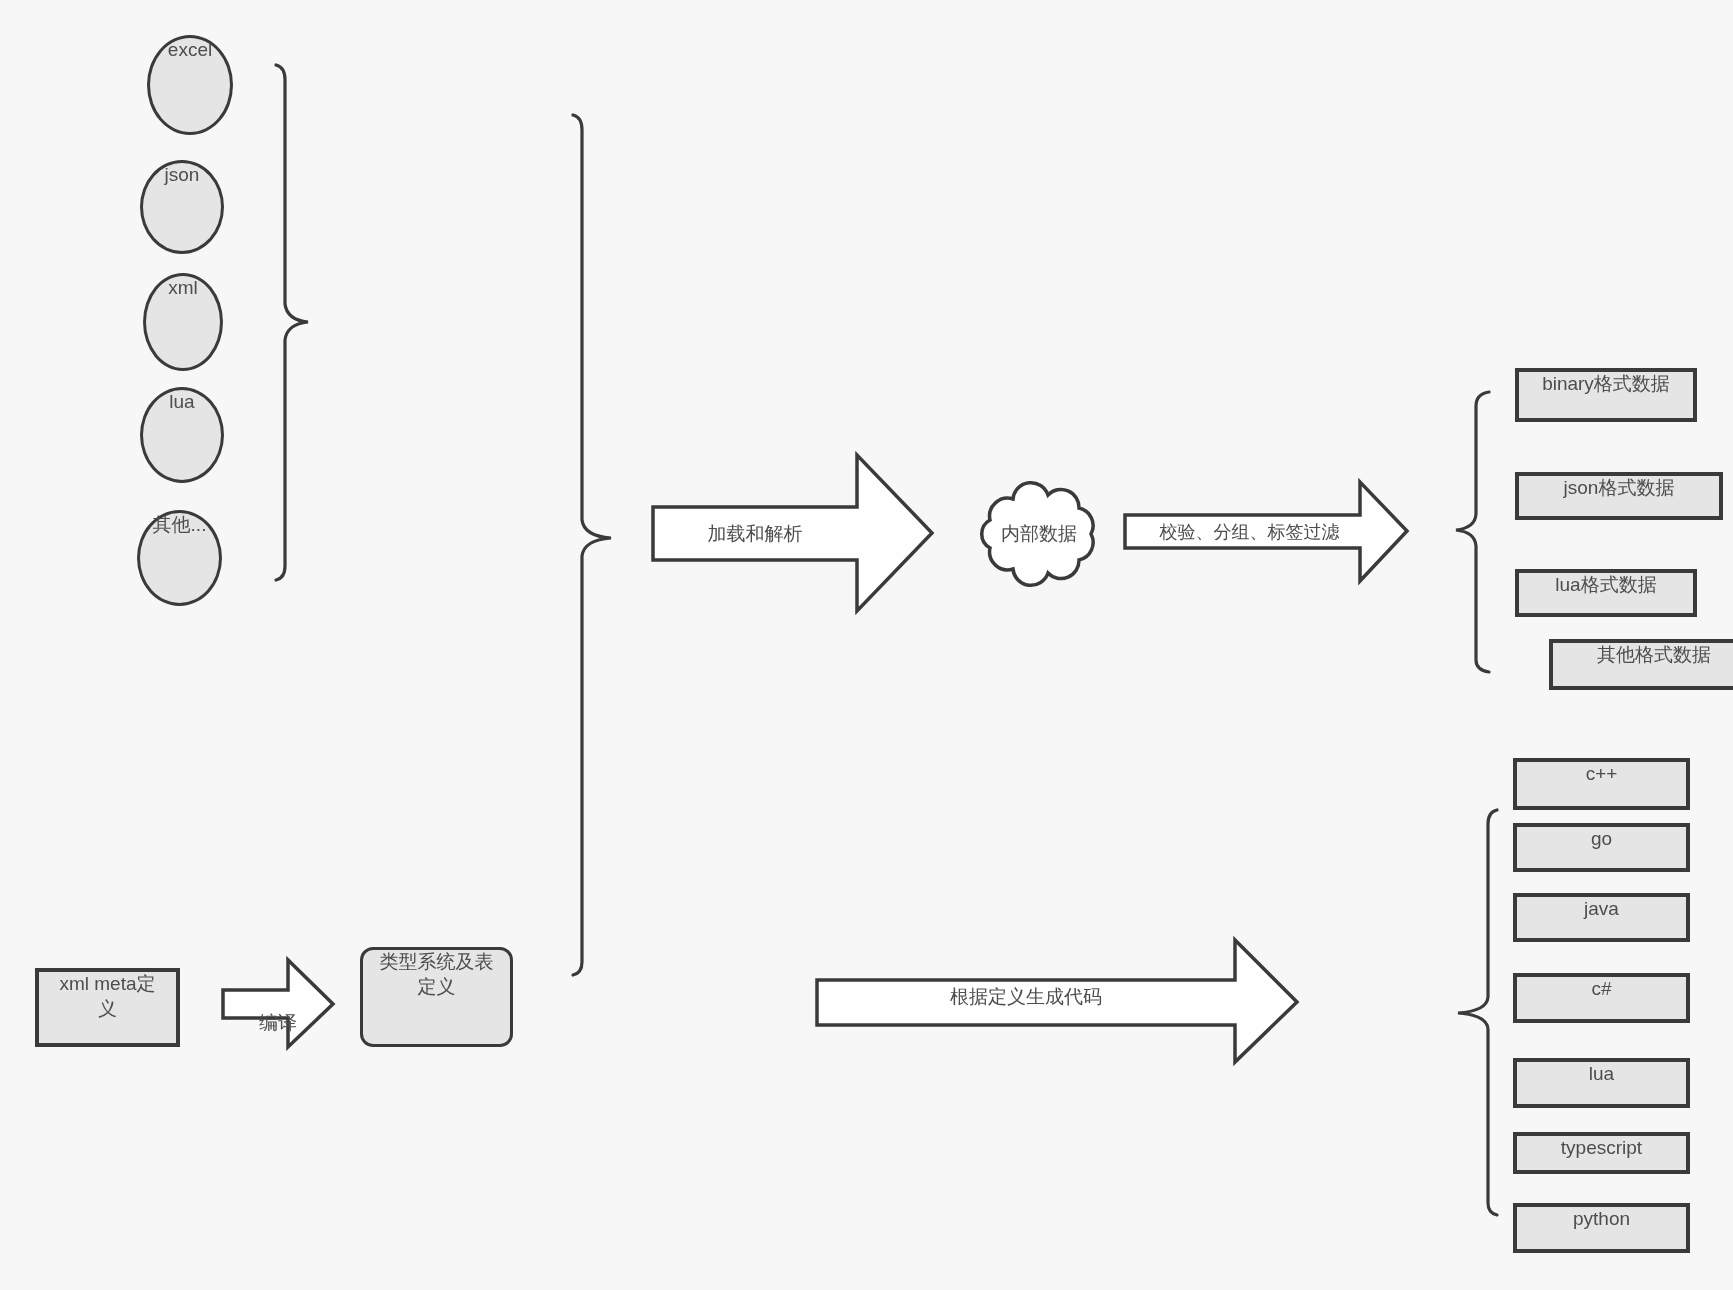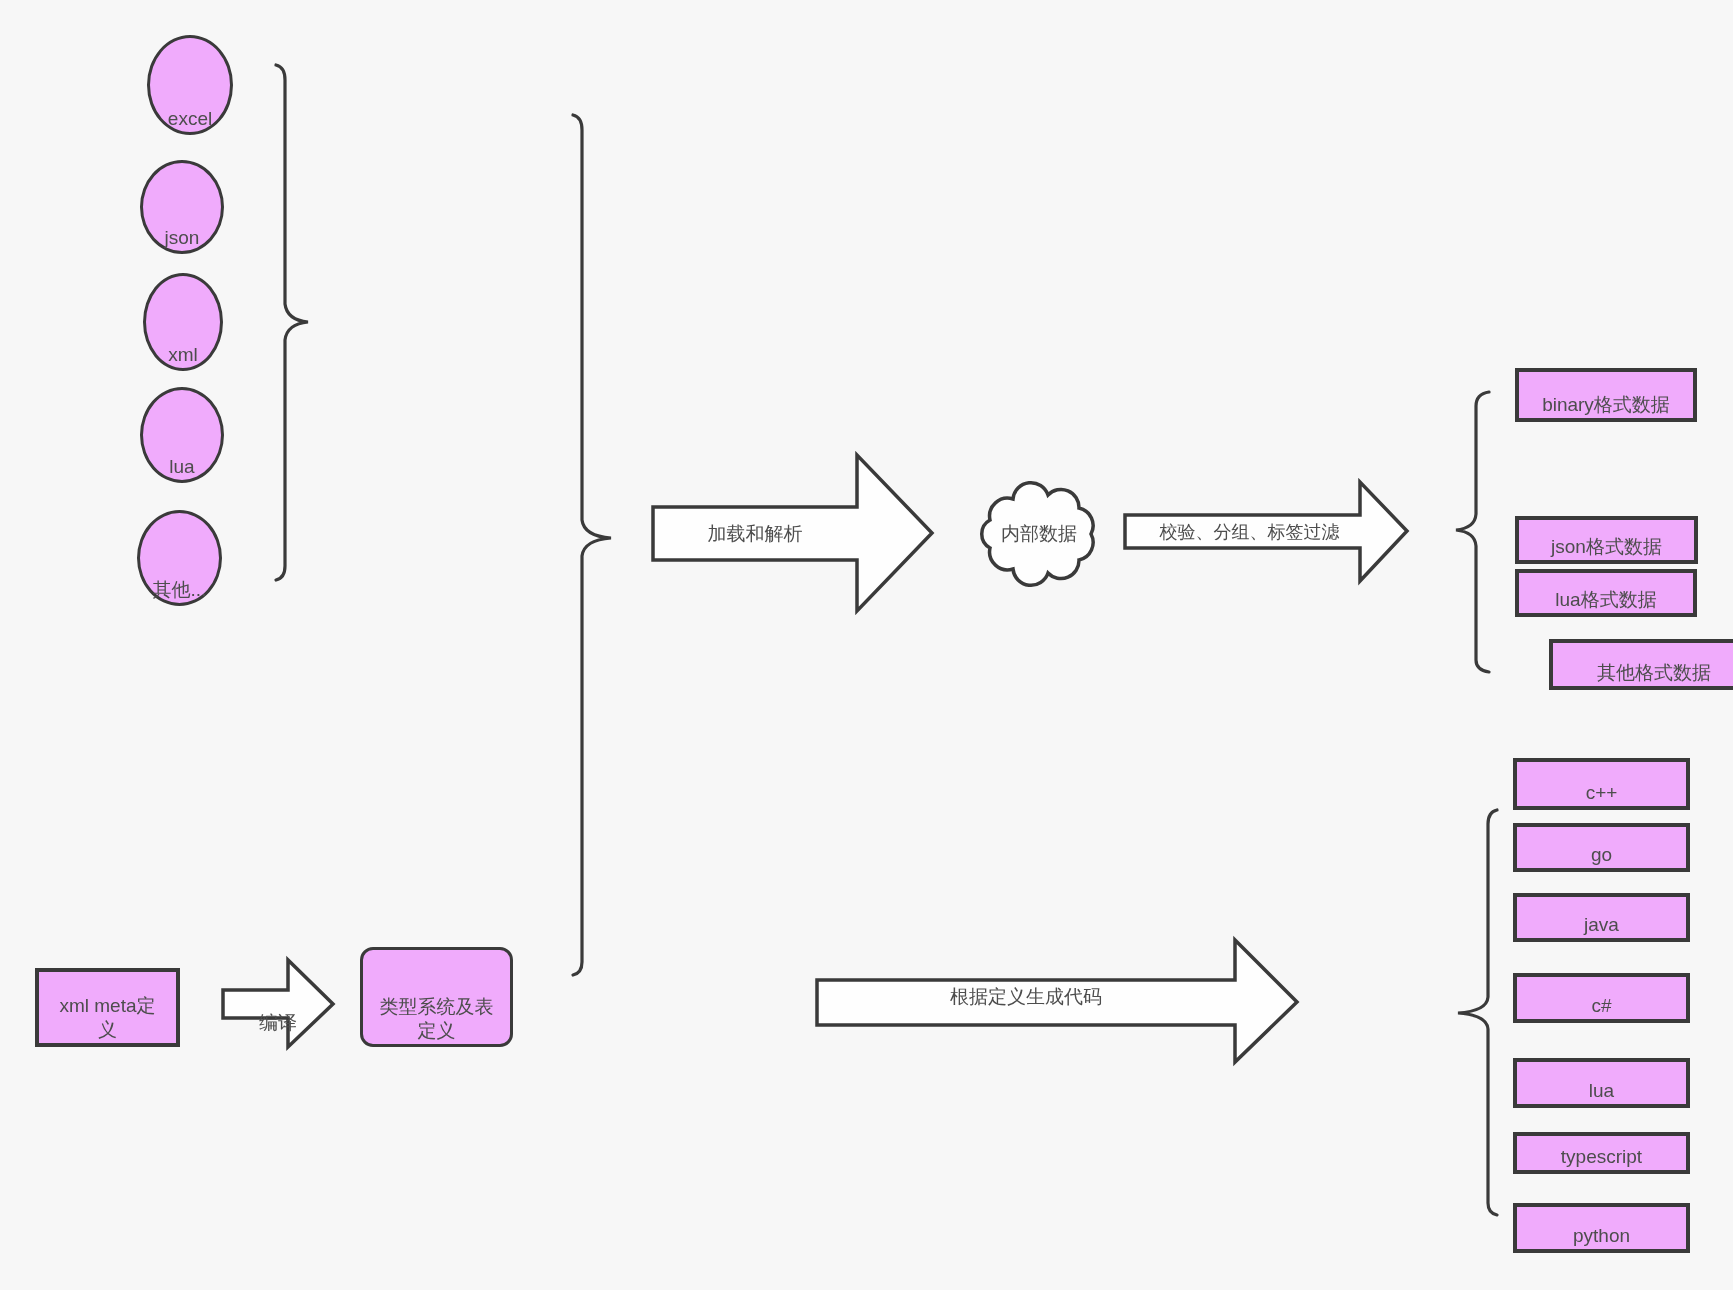--- a/index.html
+++ b/index.html
@@ -4,40 +4,40 @@
 <style>
   html,body{margin:0;padding:0;background:#f7f7f7;}
   .canvas{
     position:relative;width:1733px;height:1290px;background:#f7f7f7;overflow:hidden;
     font-family:"Liberation Sans","DejaVu Sans",sans-serif;color:#4d4d4d;
   }
   svg.layer{position:absolute;left:0;top:0;width:1733px;height:1290px;}
   .shape{fill:#fefefe;stroke:#3a3a3a;stroke-width:3.5;stroke-linejoin:miter;}
   .brace{fill:none;stroke:#3a3a3a;stroke-width:3.2;stroke-linecap:round;}
   .node{
-    position:absolute;box-sizing:border-box;background:#f0abfc;border:3px solid #3a3a3a;
-    display:flex;align-items:flex-end;justify-content:center;text-align:center;
+    position:absolute;box-sizing:border-box;background:#e5e5e5;border:3px solid #3a3a3a;
+    display:flex;align-items:flex-start;justify-content:center;text-align:center;
     font-size:19px;line-height:1.3;
   }
   .ellipse{border-radius:50%;}
   .rounded{border-radius:13px;}
   .lbl{
     position:absolute;box-sizing:border-box;display:flex;align-items:center;justify-content:center;
     text-align:center;font-size:19px;background:transparent;border:none;
   }
   
   #el-excel{left:147px;top:35px;width:86px;height:100px;}
   #el-json{left:140px;top:160px;width:84px;height:94px;}
   #el-xml{left:143px;top:273px;width:80px;height:98px;}
   #el-lua{left:140px;top:387px;width:84px;height:96px;}
   #el-other{left:137px;top:510px;width:85px;height:96px;}
   
   #bx-datasource{left:328px;top:272px;width:132px;height:96px;border-width:4px;}
   #bx-binary{left:1515px;top:368px;width:182px;height:54px;border-width:4px;}
-  #bx-jsonfmt{left:1515px;top:472px;width:183px;height:48px;border-width:4px;margin-top:44px;}
+  #bx-jsonfmt{left:1515px;top:472px;width:208px;height:48px;border-width:4px;}
   #bx-luafmt{left:1515px;top:569px;width:182px;height:48px;border-width:4px;}
   #bx-otherfmt{left:1515px;top:639px;width:210px;height:51px;border-width:4px;margin-left:34px;}
   #bx-cpp{left:1513px;top:758px;width:177px;height:52px;border-width:4px;}
   #bx-go{left:1513px;top:823px;width:177px;height:49px;border-width:4px;}
   #bx-java{left:1513px;top:893px;width:177px;height:49px;border-width:4px;}
   #bx-csharp{left:1513px;top:973px;width:177px;height:50px;border-width:4px;}
   #bx-lualang{left:1513px;top:1058px;width:177px;height:50px;border-width:4px;}
   #bx-ts{left:1513px;top:1132px;width:177px;height:42px;border-width:4px;}
   #bx-python{left:1513px;top:1203px;width:177px;height:50px;border-width:4px;}
   #bx-xmlmeta{left:35px;top:968px;width:145px;height:79px;border-width:4px;}

